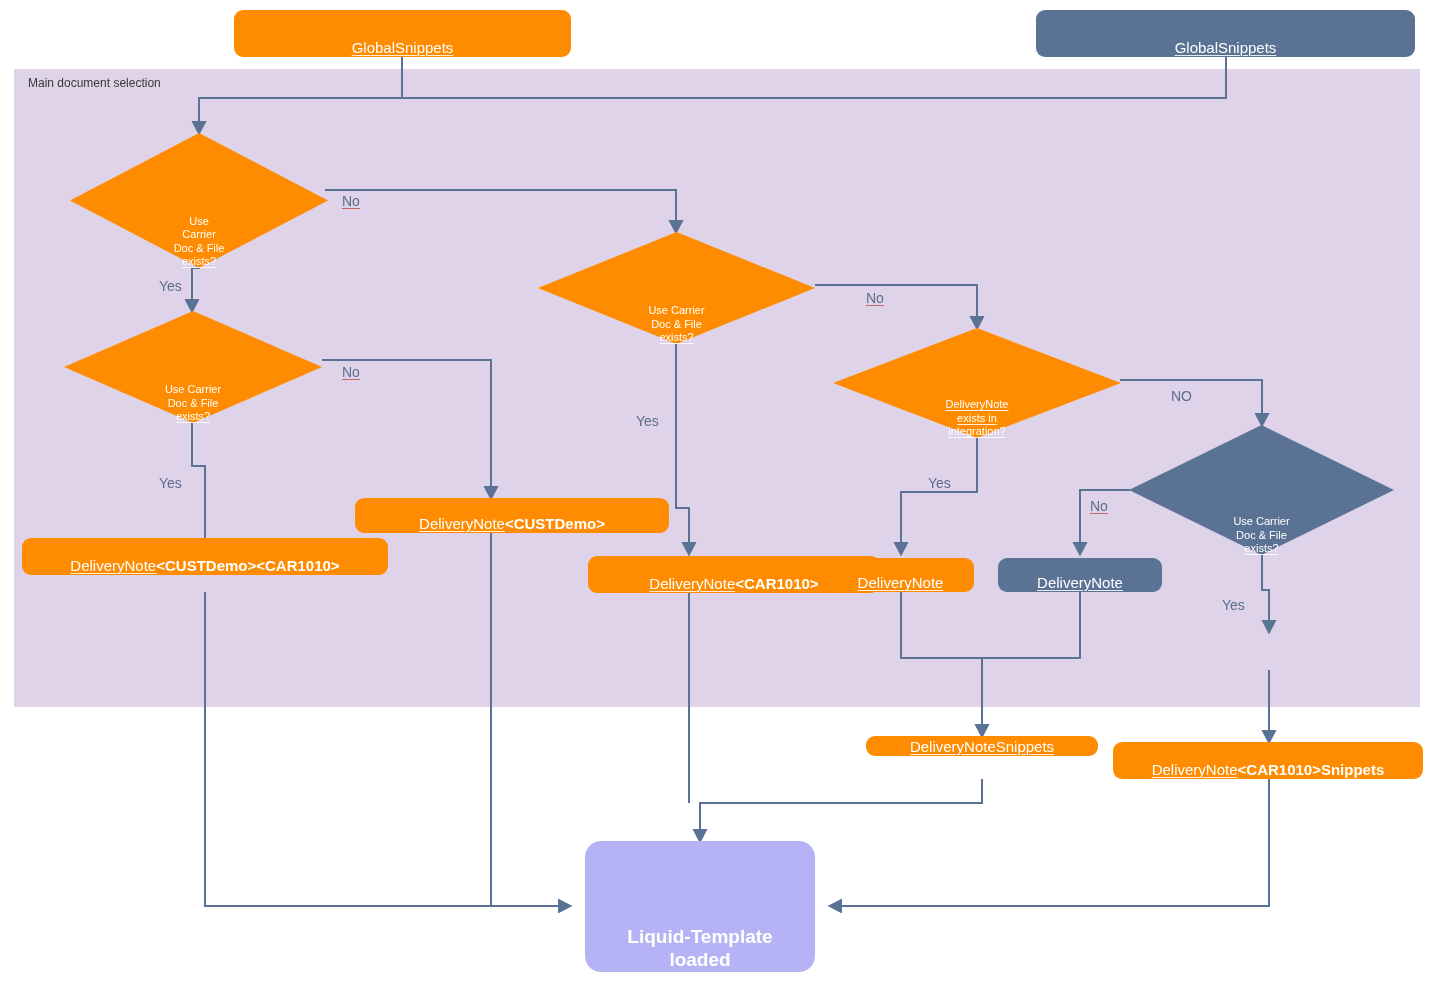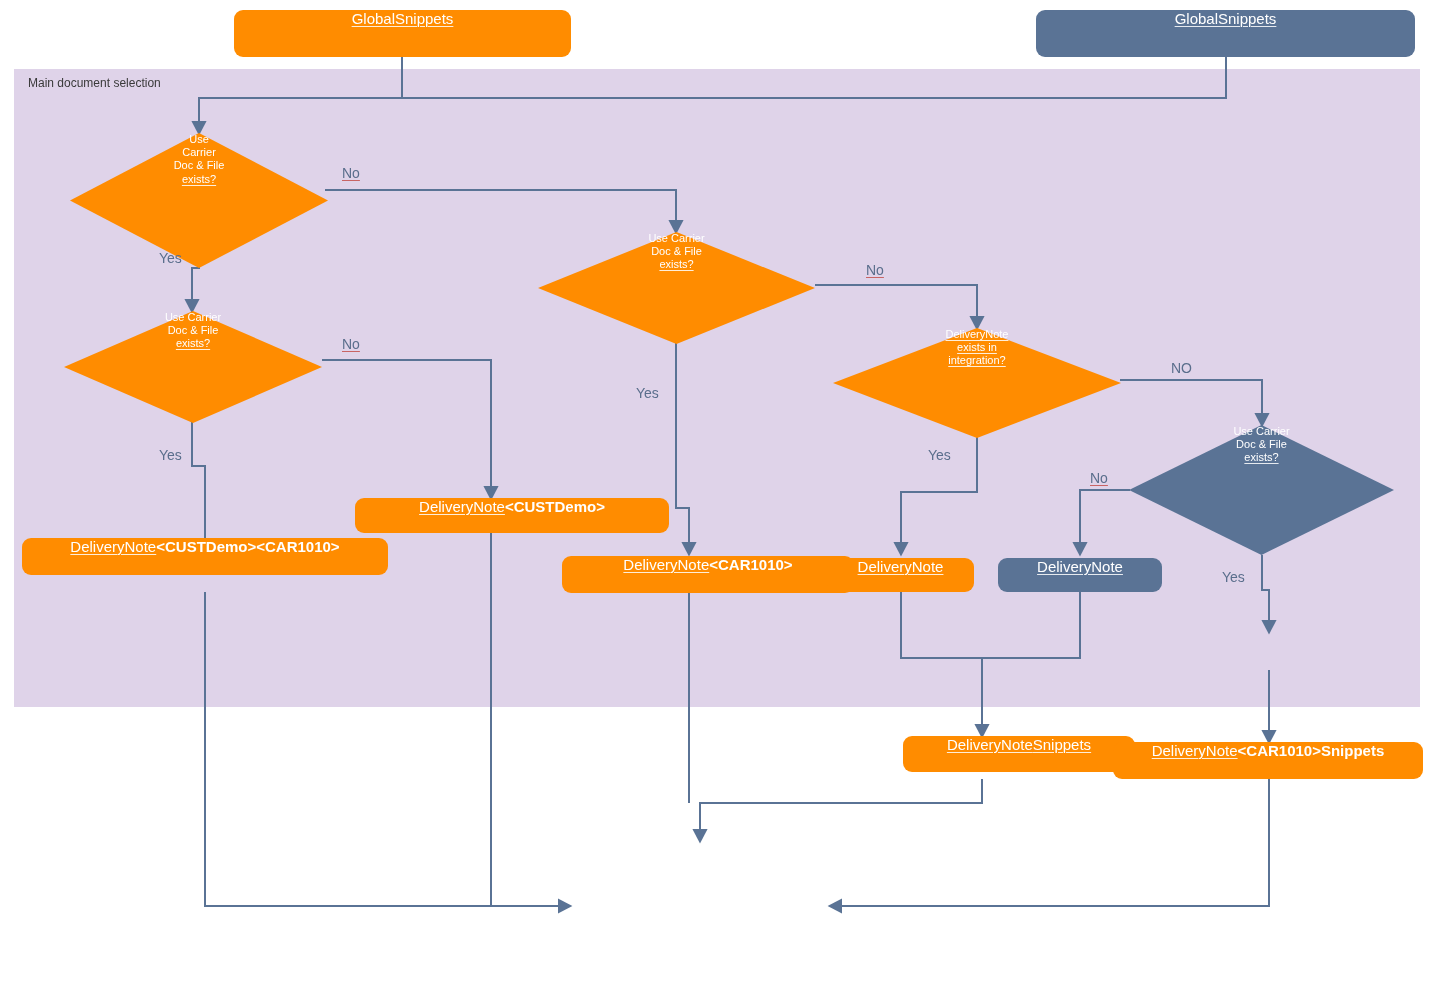--- a/index.html
+++ b/index.html
@@ -35,21 +35,21 @@
     position: absolute;
     font-size: 12px;
     color: #3a3a3a;
     white-space: nowrap;
   }
   
   .node {
     position: absolute;
     box-sizing: border-box;
     display: flex;
-    align-items: flex-start;
+    align-items: flex-end;
     justify-content: center;
     text-align: center;
     color: #ffffff;
     line-height: 1.2;
   }
   .rbox {
     border-radius: 9px;
     font-size: 15px;
     padding: 0 10px;
     white-space: nowrap;
@@ -84,20 +84,21 @@
     text-decoration-thickness: 1px;
     text-underline-offset: 2px;
   }
   .bold { font-weight: bold; }
   
   .elabel {
     position: absolute;
     font-size: 14px;
     color: #5a6e8c;
     white-space: nowrap;
+    margin-top: 28px;
   }
 </style>
 </head>
 <body>
 
 <div id="stage">
 
   <div class="group-box" style="left:14px; top:69px; width:1406px; height:638px;"></div>
   <div class="group-label" style="left:28px; top:76px;">Main document selection</div>
 
@@ -217,41 +218,47 @@
   </div>
 
   <div class="node rbox orange" style="left:355px; top:498px; width:314px; height:35px;">
     <span><span class="sq">DeliveryNote</span><span class="bold">&lt;CUSTDemo&gt;</span></span>
   </div>
 
   <div class="node rbox orange" style="left:22px; top:538px; width:366px; height:37px;">
     <span><span class="sq">DeliveryNote</span><span class="bold">&lt;CUSTDemo&gt;&lt;CAR1010&gt;</span></span>
   </div>
 
-  <div class="node rbox orange" style="left:562px; top:556px; width:292px; height:37px;">
+  <div class="node rbox orange" style="left:588px; top:556px; width:292px; height:37px;">
     <span><span class="sq">DeliveryNote</span><span class="bold">&lt;CAR1010&gt;</span></span>
   </div>
 
   <div class="node rbox orange" style="left:827px; top:558px; width:147px; height:34px;">
     <span class="sq">DeliveryNote</span>
   </div>
 
   <div class="node rbox slate" style="left:998px; top:558px; width:164px; height:34px;">
     <span class="sq">DeliveryNote</span>
   </div>
 
 
-  <div class="node rbox orange" style="left:866px; top:736px; width:232px; height:36px;margin-left:37px;">
+  <div class="node rbox orange" style="left:866px; top:736px; width:232px; height:20px;">
     <span><span class="sq">DeliveryNote</span><span class="sq">Snippets</span></span>
   </div>
 
   <div class="node rbox orange" style="left:1113px; top:742px; width:310px; height:37px;">
     <span><span class="sq">DeliveryNote</span><span class="bold">&lt;CAR1010&gt;Snippets</span></span>
   </div>
 
+  <div class="node rbox purple" style="left:585px; top:841px; width:230px; height:131px;">
+    <div>
+      <div>Liquid-Template</div>
+      <div>loaded</div>
+    </div>
+  </div>
 
   <div class="elabel sq" style="left:342px; top:165px; color:#5a6e8c; text-decoration-color:#c86464;">No</div>
   <div class="elabel" style="left:159px; top:250px;">Yes</div>
 
   <div class="elabel sq" style="left:342px; top:336px; text-decoration-color:#c86464;">No</div>
   <div class="elabel" style="left:159px; top:447px;">Yes</div>
 
   <div class="elabel sq" style="left:866px; top:262px; text-decoration-color:#c86464;">No</div>
   <div class="elabel" style="left:636px; top:385px;">Yes</div>
 

